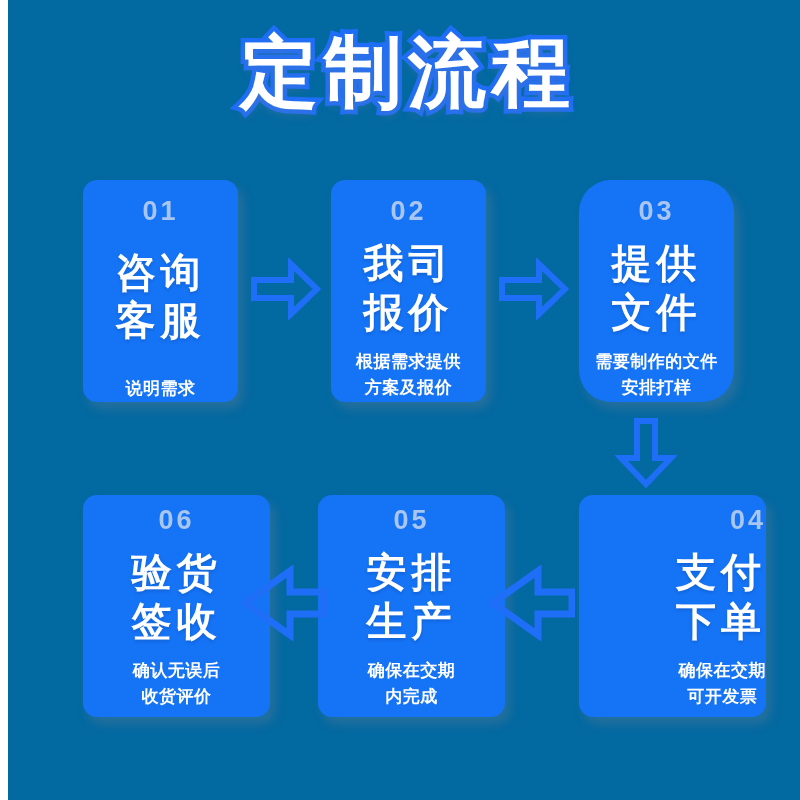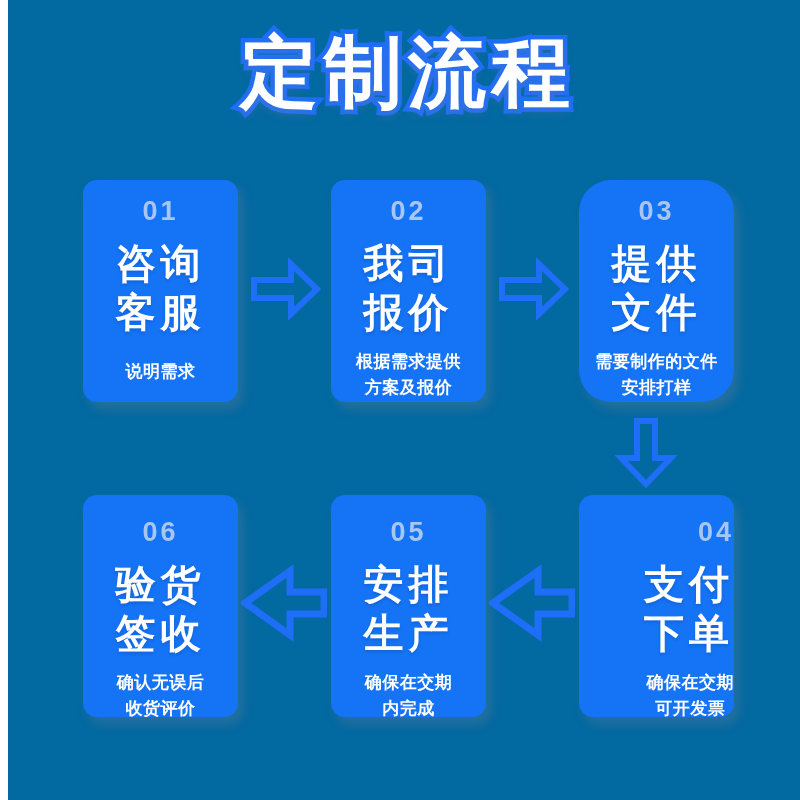--- a/index.html
+++ b/index.html
@@ -76,30 +76,30 @@
     line-height: 1.55;
     text-align: center;
     color: #ffffff;
   }
   .card-desc span { display: block; }
 
   
   .row1 { top: 180px; width: 155px; height: 222px; padding-top: 18px; }
   .row1 .card-title { margin-top: 14px; }
   .row1 .card-desc  { margin-top: 12px; }
-  #card-1 { left: 75px;  }
+  #card-1 { left: 75px; justify-content: space-between;  }
   #card-2 { left: 323px; }
   #card-3 { left: 571px; border-radius: 32px; }
 
   
-  .row2 { top: 495px; width: 155px; height: 222px; padding-top: 24px; }
+  .row2 { top: 495px; width: 187px; height: 222px; padding-top: 12px; }
   .row2 .card-title { margin-top: 14px; }
   .row2 .card-desc  { margin-top: 12px; }
   #card-4 { left: 571px; align-items: flex-end; }
-  #card-5 { left: 323px; justify-content: space-between; }
+  #card-5 { left: 310px; }
   #card-6 { left: 75px;  }
 
   
   #card-1 .card-desc { margin-top: 22px; }
 
   
   .arrow { position: absolute; }
   .arrow svg { display: block; }
 
   #arrow-1 { left: 243px; top: 258px; }

